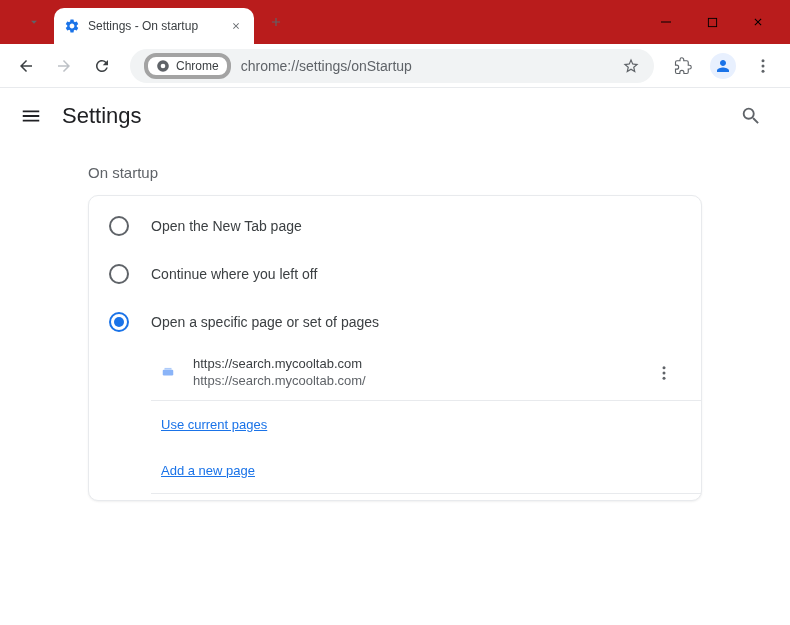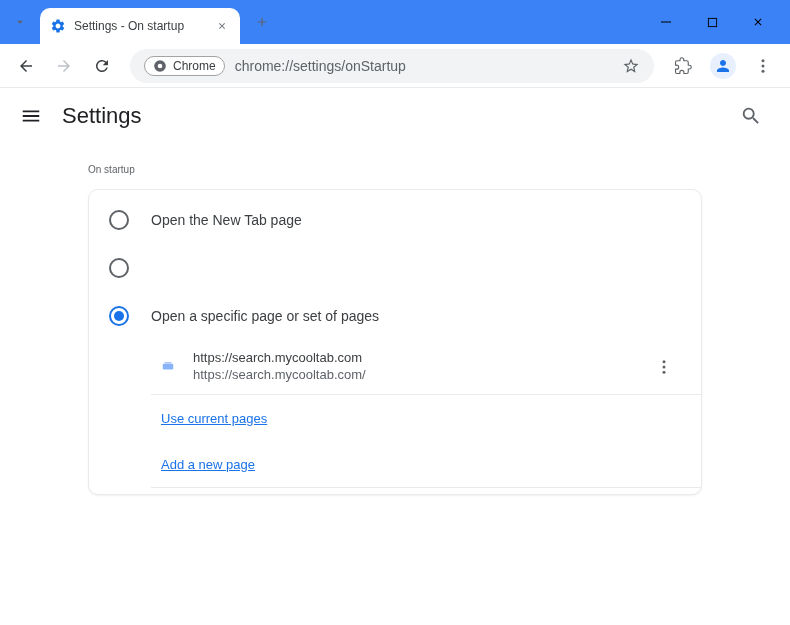--- a/index.html
+++ b/index.html
@@ -1,51 +1,51 @@
 <!DOCTYPE html>
 <html><head>
 <meta charset="utf-8">
 <style>
 * { margin: 0; padding: 0; box-sizing: border-box; font-family: 'Segoe UI', Arial, sans-serif; }
 body { width: 790px; height: 625px; background: #fff; overflow: hidden; position: relative; }
 
 
-.titlebar { height: 44px; background: #3b82f6; display: flex; align-items: center; padding: 0 8px 0 6px; }
+.titlebar { height: 44px; background: #b91c1c; display: flex; align-items: center; padding: 0 8px 0 20px; }
 .dropdown-btn { width: 28px; height: 28px; display: flex; align-items: center; justify-content: center; cursor: pointer; border-radius: 4px; }
 .tab { background: #fff; border-radius: 10px 10px 0 0; height: 36px; display: flex; align-items: center; padding: 0 10px; margin-left: 6px; margin-top: 8px; gap: 8px; min-width: 200px; }
 .tab-favicon { width: 16px; height: 16px; display: flex; align-items: center; justify-content: center; }
 .tab-title { font-size: 12px; color: #3c4043; flex: 1; }
 .tab-close { width: 16px; height: 16px; display: flex; align-items: center; justify-content: center; cursor: pointer; border-radius: 50%; }
 .new-tab { width: 28px; height: 28px; display: flex; align-items: center; justify-content: center; cursor: pointer; margin-left: 8px; border-radius: 50%; }
 .titlebar-spacer { flex: 1; }
 .win-controls { display: flex; gap: 18px; padding-right: 10px; }
 .win-btn { width: 28px; height: 28px; display: flex; align-items: center; justify-content: center; cursor: pointer; }
 
 
 .toolbar { height: 44px; background: #fff; display: flex; align-items: center; padding: 0 10px; gap: 6px; border-bottom: 1px solid #e8eaed; }
 .nav-btn { width: 32px; height: 32px; display: flex; align-items: center; justify-content: center; cursor: pointer; border-radius: 50%; color: #5f6368; }
 .nav-btn.disabled { color: #c0c4c9; }
 .omnibox { flex: 1; height: 34px; background: #f1f3f4; border-radius: 17px; display: flex; align-items: center; padding: 0 14px; gap: 10px; margin: 0 6px; }
-.chrome-chip { display: flex; align-items: center; gap: 6px; background: #fff; border-radius: 12px; padding: 2px 8px; font-size: 12px; color: #3c4043; border: 1px solid #a3a3a3; }
+.chrome-chip { display: flex; align-items: center; gap: 6px; background: #fff; border-radius: 12px; padding: 2px 8px; font-size: 12px; color: #3c4043; border: 4px solid #a3a3a3; }
 .url-text { font-size: 14px; color: #5f6368; }
 .omni-spacer { flex: 1; }
 .star-btn { cursor: pointer; }
 .tool-icon { width: 34px; height: 34px; display: flex; align-items: center; justify-content: center; cursor: pointer; border-radius: 50%; }
 .profile-icon { width: 26px; height: 26px; border-radius: 50%; background: #e8f0fe; display: flex; align-items: center; justify-content: center; }
 
 
 .settings-header { height: 56px; display: flex; align-items: center; padding: 0 20px; gap: 20px; }
 .hamburger { cursor: pointer; }
 .settings-title { font-size: 22px; color: #202124; font-weight: 400; }
 .header-spacer { flex: 1; }
 .search-btn { cursor: pointer; padding: 8px; }
 
 
 .content { padding: 10px 0 0 0; }
-.section-label { font-size: 10px; color: #5f6368; padding: 10px 0 14px 88px; }
+.section-label { font-size: 15px; color: #5f6368; padding: 10px 0 14px 88px; }
 .card { background: #fff; border: 1px solid #e8eaed; border-radius: 10px; margin: 0 88px 0 88px; padding: 6px 0; box-shadow: 0 1px 2px rgba(60,64,67,0.08); }
 .radio-row { display: flex; align-items: center; padding: 14px 20px; gap: 22px; cursor: pointer; }
 .radio-circle { width: 20px; height: 20px; border: 2px solid #5f6368; border-radius: 50%; display: flex; align-items: center; justify-content: center; flex-shrink: 0; }
 .radio-circle.selected { border-color: #1a73e8; }
 .radio-dot { width: 10px; height: 10px; background: #1a73e8; border-radius: 50%; }
 .radio-label { font-size: 14px; color: #3c4043; text-align: right; }
 .sub-section { padding-left: 62px; }
 .page-entry { display: flex; align-items: center; padding: 10px 20px 10px 0; border-bottom: 1px solid #e8eaed; }
 .page-favicon { width: 16px; height: 16px; margin-right: 16px; margin-left: 10px; flex-shrink: 0; }
 .page-info { flex: 1; }
@@ -175,20 +175,21 @@
 
 <div class="content">
   <div class="section-label">On startup</div>
   <div class="card">
     <div class="radio-row">
       <div class="radio-circle"></div>
       <span class="radio-label">Open the New Tab page</span>
     </div>
     <div class="radio-row">
       <div class="radio-circle"></div>
+      <span class="radio-label">Continue where you left off</span>
     </div>
     <div class="radio-row">
       <div class="radio-circle selected">
           <div class="radio-dot"></div>
         </div>
       <span class="radio-label">Open a specific page or set of pages</span>
     </div>
     <div class="sub-section">
       <div class="page-entry">
         <div class="page-favicon">

